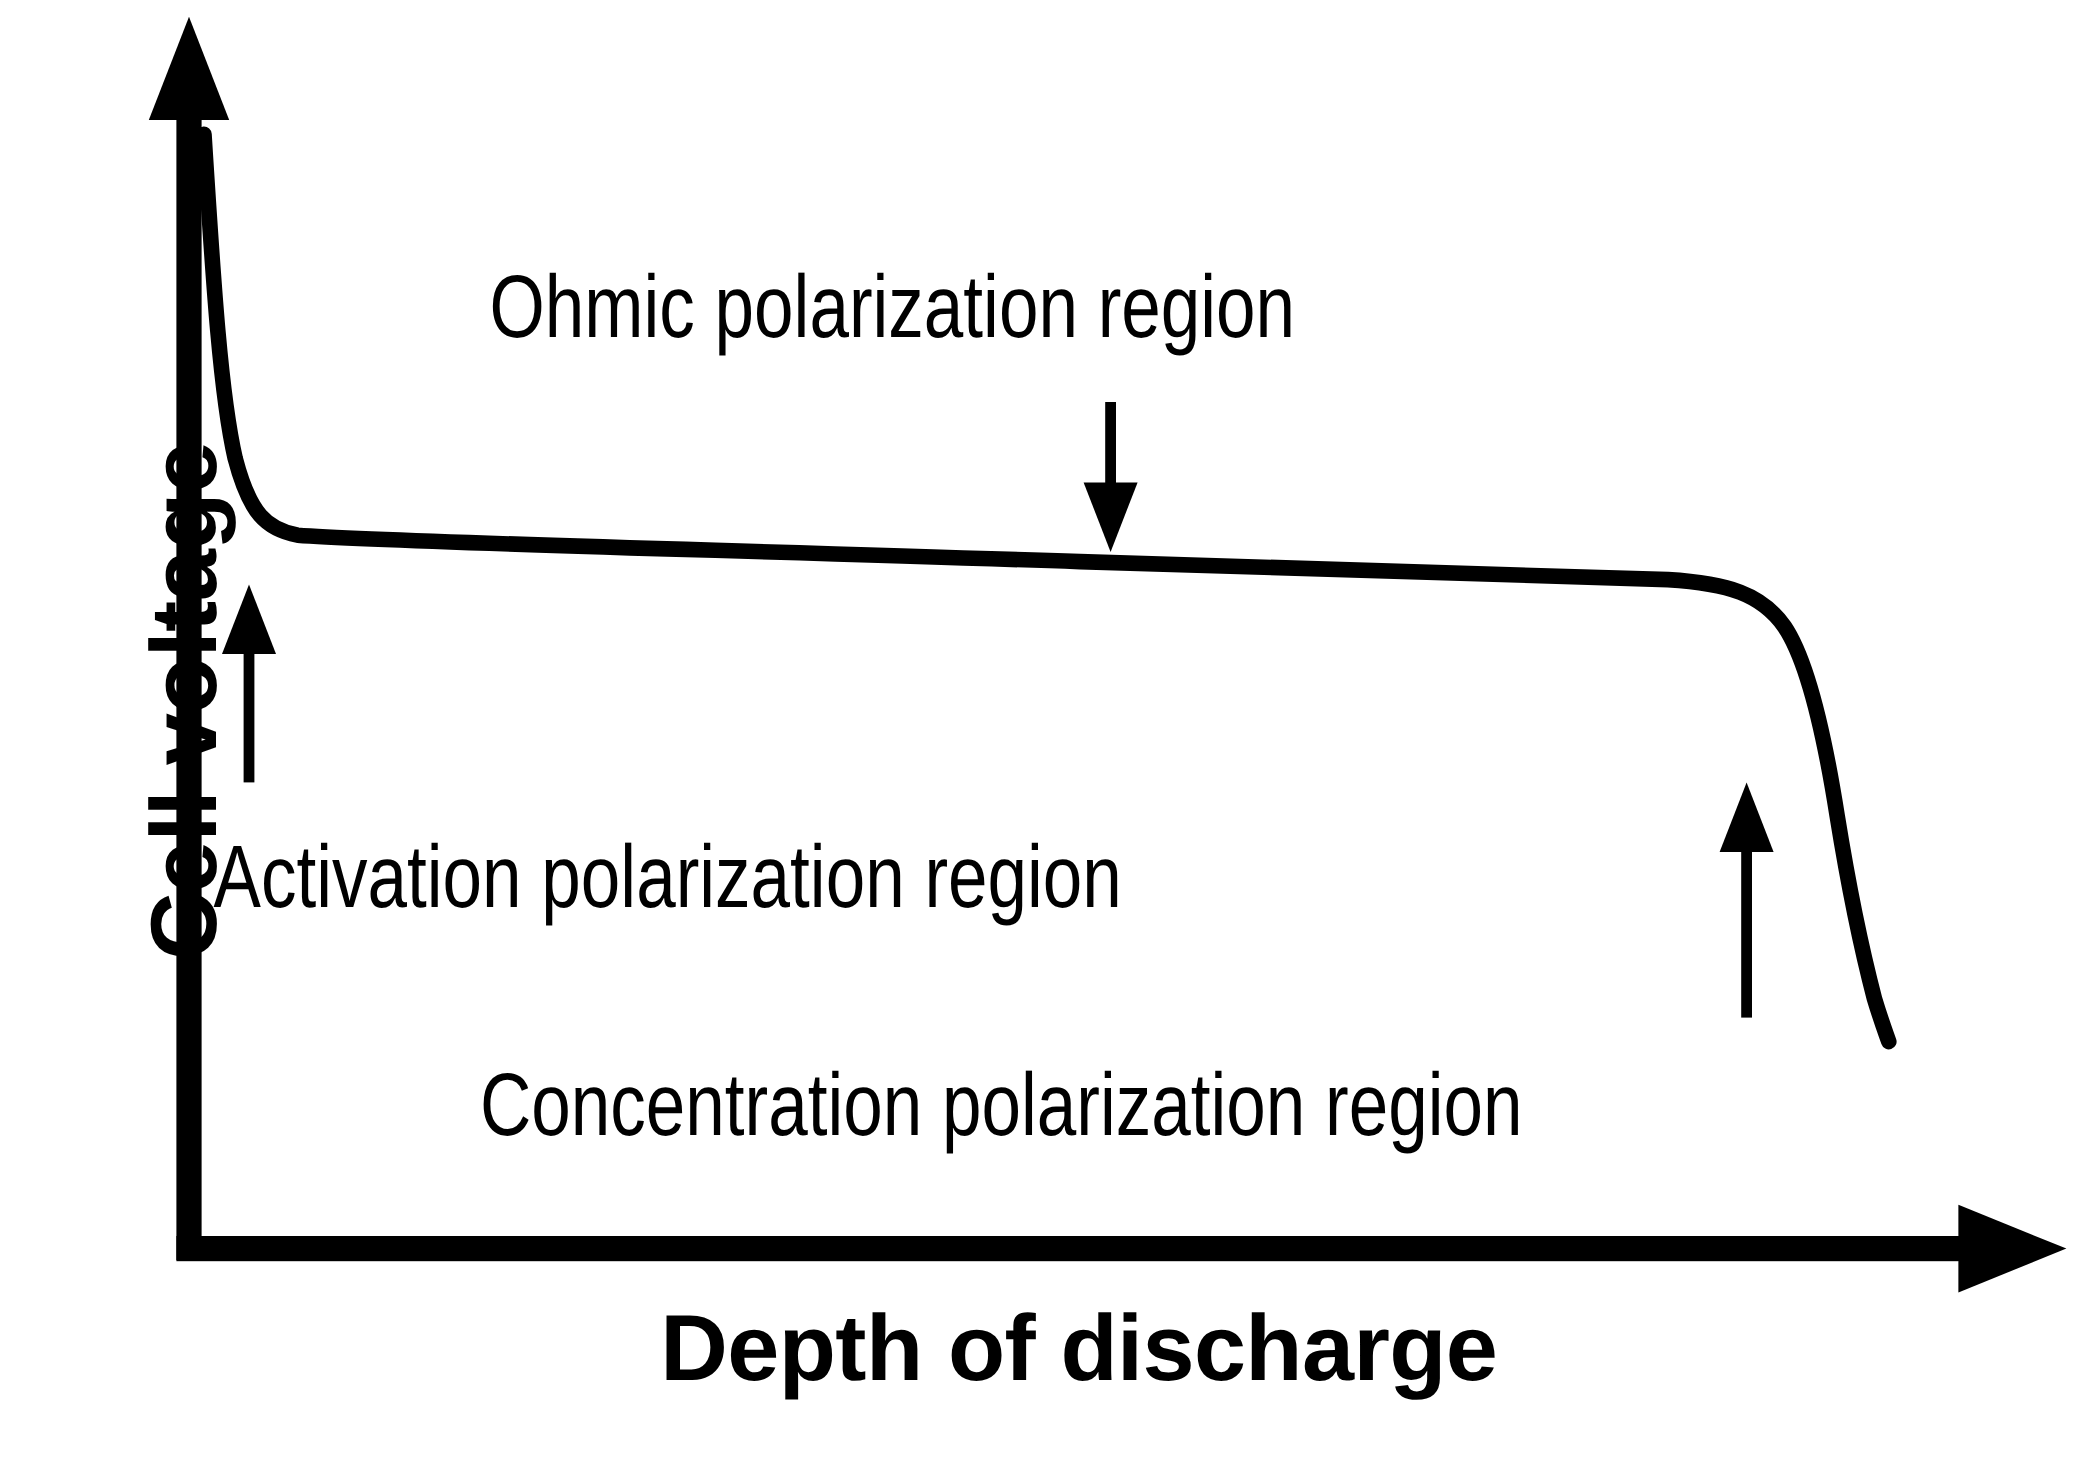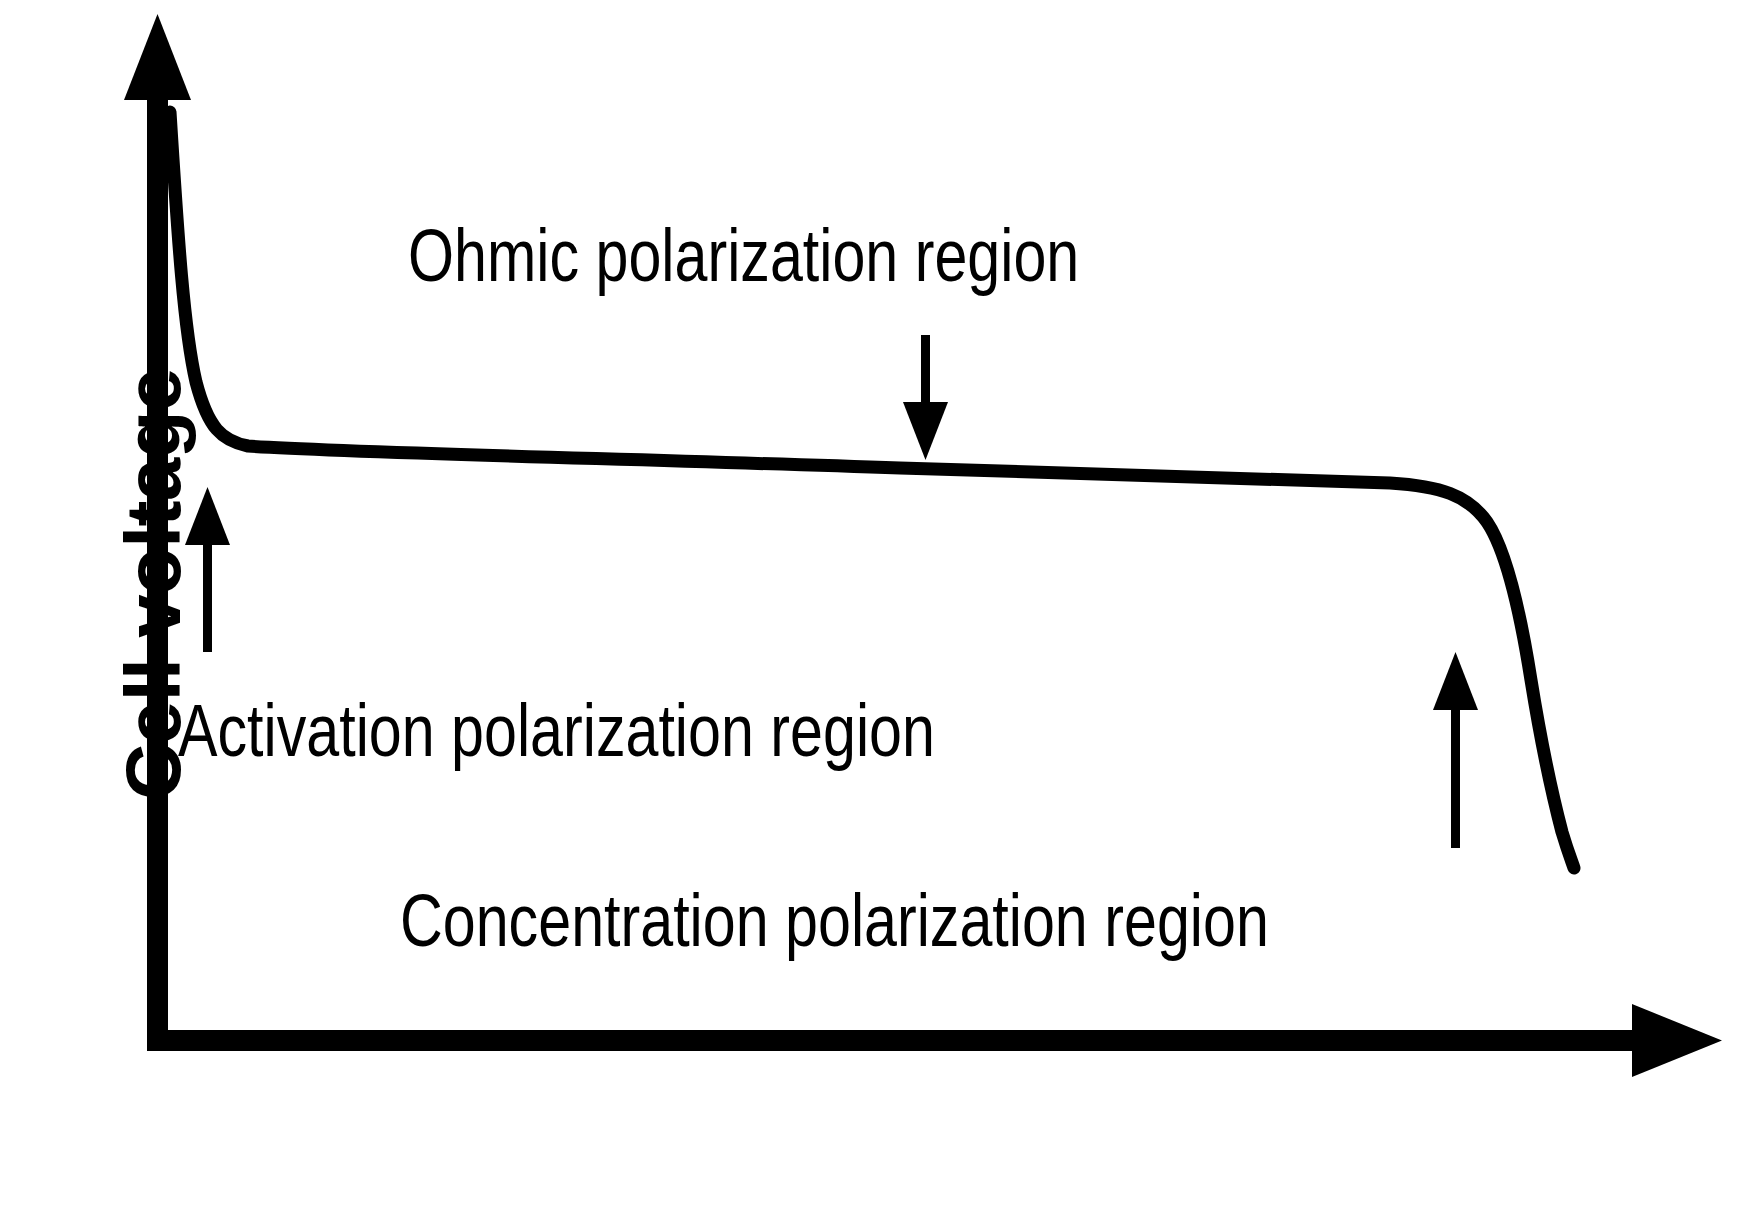--- a/index.html
+++ b/index.html
@@ -112,20 +112,21 @@
     </g>
 
     <g>
       <rect x="1451" y="678" width="9" height="170" fill="#000000"></rect>
       <polygon points="1455.5,652 1433,710 1478,710" fill="#000000"></polygon>
     </g>
   </svg>
 
   <div class="axis-title" id="y-axis-title">Cell voltage</div>
 
+  <div class="axis-title" id="x-axis-title">Depth of discharge</div>
 
   <div class="annotation" id="annotation-ohmic">Ohmic polarization region</div>
 
   <div class="annotation" id="annotation-activation">Activation polarization region</div>
 
   <div class="annotation" id="annotation-concentration">Concentration polarization region</div>
 
 </div>
 
 </body></html>

